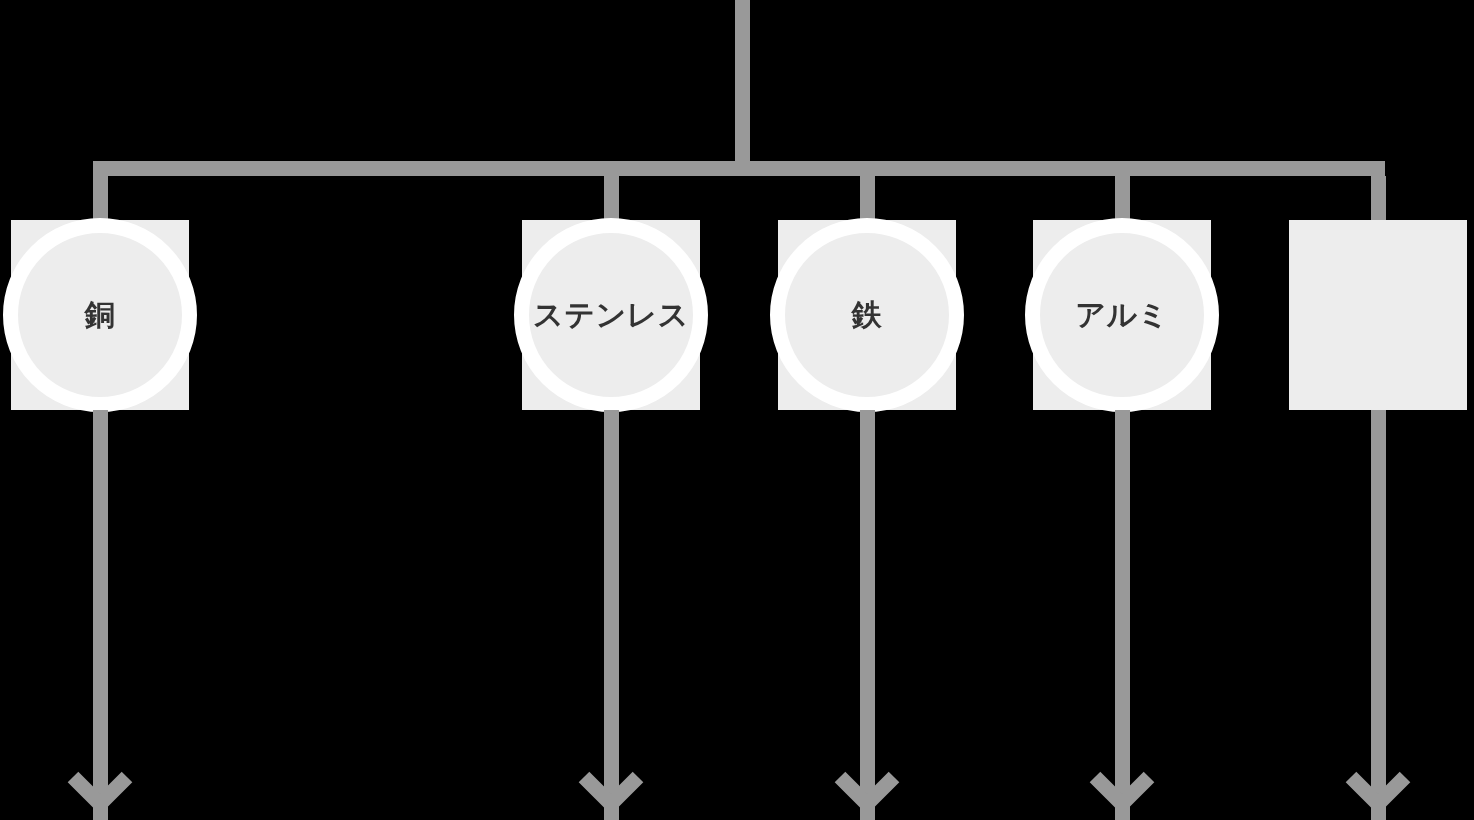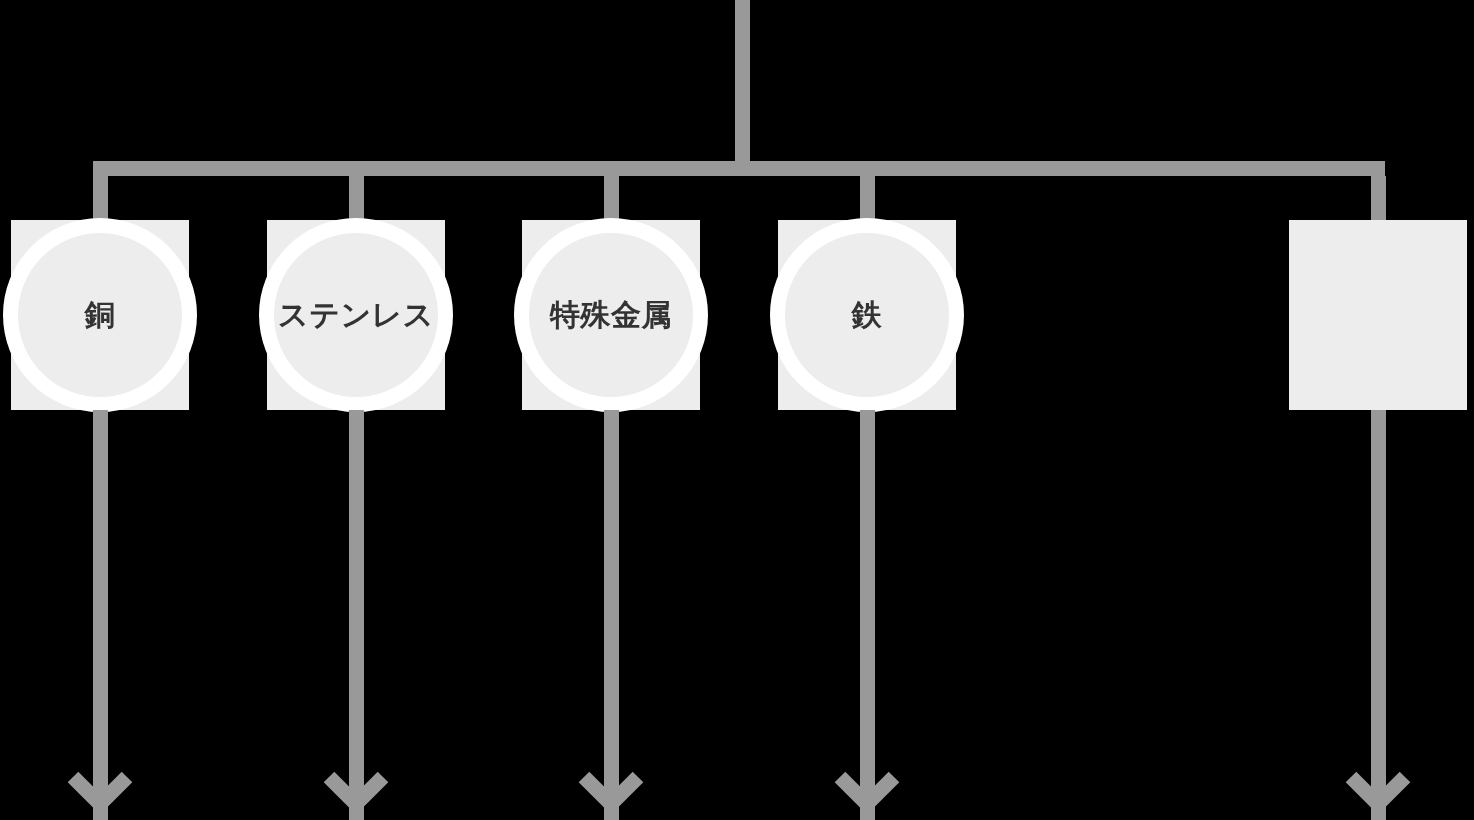--- a/index.html
+++ b/index.html
@@ -109,56 +109,56 @@
     <div class="square"></div>
     <div class="circle">
       <span class="label">銅</span>
     </div>
     <div class="stem"></div>
     <svg class="chev" viewBox="0 0 70 50">
       <polyline points="8,8 35,35 62,8" fill="none" stroke="#999999" stroke-width="15" stroke-linejoin="miter"></polyline>
     </svg>
   </div>
 
-  <div class="col" style="left:259px">
-    <div class="stub"></div>
-    <div class="square"></div>
-    <div class="circle">
-      <span class="label">ステンレス</span>
-    </div>
-    <div class="stem"></div>
-    <svg class="chev" viewBox="0 0 70 50">
-      <polyline points="8,8 35,35 62,8" fill="none" stroke="#999999" stroke-width="15" stroke-linejoin="miter"></polyline>
-    </svg>
-  </div>
 
   <div class="col" style="left:514px">
     <div class="stub"></div>
     <div class="square"></div>
     <div class="circle">
-      <span class="label">特殊金属</span>
+      <span class="label">ステンレス</span>
     </div>
     <div class="stem"></div>
     <svg class="chev" viewBox="0 0 70 50">
       <polyline points="8,8 35,35 62,8" fill="none" stroke="#999999" stroke-width="15" stroke-linejoin="miter"></polyline>
     </svg>
   </div>
 
   <div class="col" style="left:770px">
     <div class="stub"></div>
     <div class="square"></div>
     <div class="circle">
       <span class="label">鉄</span>
     </div>
     <div class="stem"></div>
     <svg class="chev" viewBox="0 0 70 50">
       <polyline points="8,8 35,35 62,8" fill="none" stroke="#999999" stroke-width="15" stroke-linejoin="miter"></polyline>
     </svg>
   </div>
 
+  <div class="col" style="left:1025px">
+    <div class="stub"></div>
+    <div class="square"></div>
+    <div class="circle">
+      <span class="label">アルミ</span>
+    </div>
+    <div class="stem"></div>
+    <svg class="chev" viewBox="0 0 70 50">
+      <polyline points="8,8 35,35 62,8" fill="none" stroke="#999999" stroke-width="15" stroke-linejoin="miter"></polyline>
+    </svg>
+  </div>
 
   <div class="col" style="left:1281px">
     <div class="stub"></div>
     <div class="square"></div>
     <div class="stem"></div>
     <svg class="chev" viewBox="0 0 70 50">
       <polyline points="8,8 35,35 62,8" fill="none" stroke="#999999" stroke-width="15" stroke-linejoin="miter"></polyline>
     </svg>
   </div>
 

